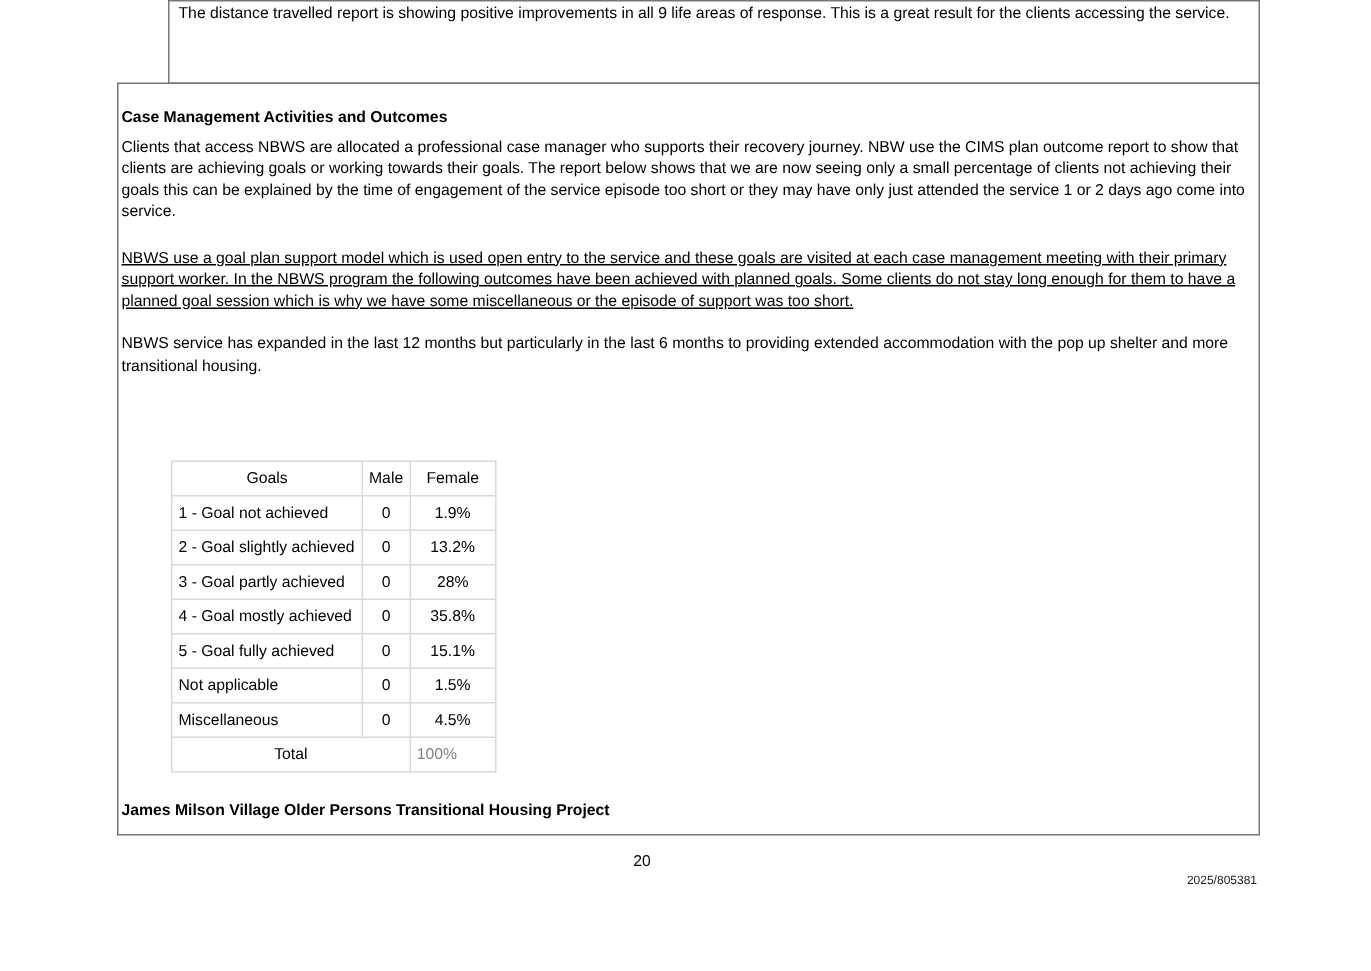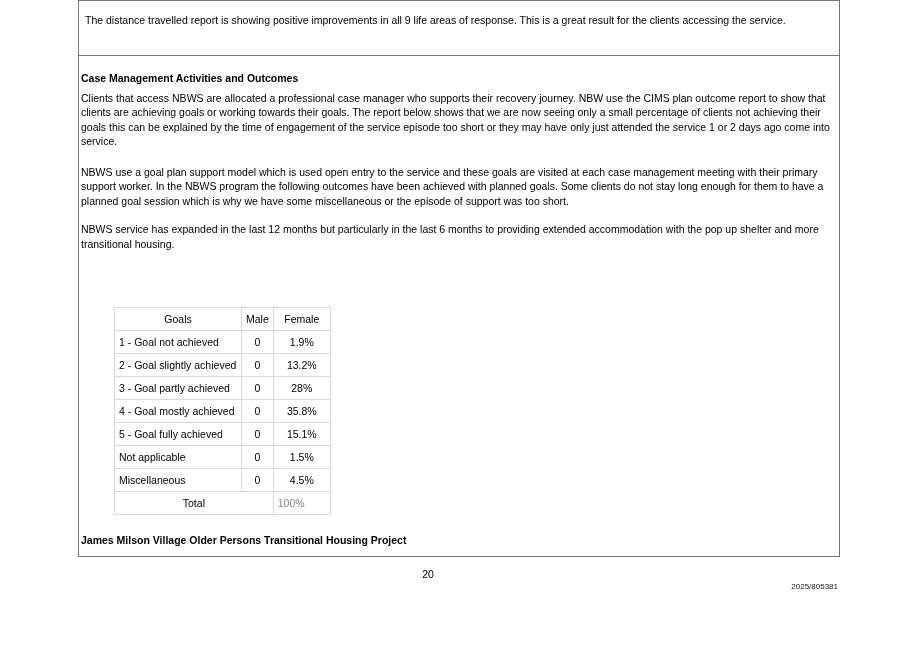--- a/index.html
+++ b/index.html
@@ -18,42 +18,43 @@
   .doc {
     position: absolute;
     left: 78px;
     top: 0;
     width: 762px;
   }
   .box-top {
     box-sizing: border-box;
     height: 56px;
     border: 1px solid #767676;
-    padding: 12px 6px 0 6px;
+    padding: 1px 6px 0 6px;
     font-size: 10.5px;
     line-height: 14.5px;
+    margin-left: 34px;
   }
   .box-main {
     box-sizing: border-box;
     height: 502px;
     border: 1px solid #767676;
     margin-top: -1px;
     padding: 0 2px;
     font-size: 10.5px;
     line-height: 14.5px;
     overflow: hidden;
   }
   .section-heading {
     margin: 15px 0 0 0;
     font-size: 10.5px;
     font-weight: bold;
   }
   .para { margin: 0; }
   .para-1 { margin-top: 5px; }
-  .para-2 { margin-top: 16px; }
+  .para-2 { margin-top: 16px; text-decoration: underline; }
   .para-3 { margin-top: 14px; }
   table.outcomes {
     margin-top: 56px;
     border-collapse: collapse;
     table-layout: fixed;
     font-size: 10.5px;
     margin-left: 33px;
   }
   table.outcomes col.c-goals  { width: 127px; }
   table.outcomes col.c-male   { width: 28px; }

